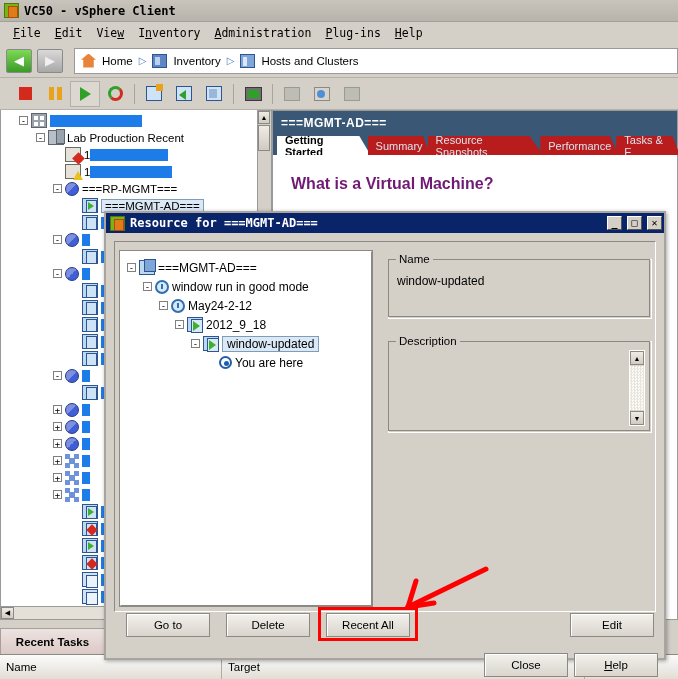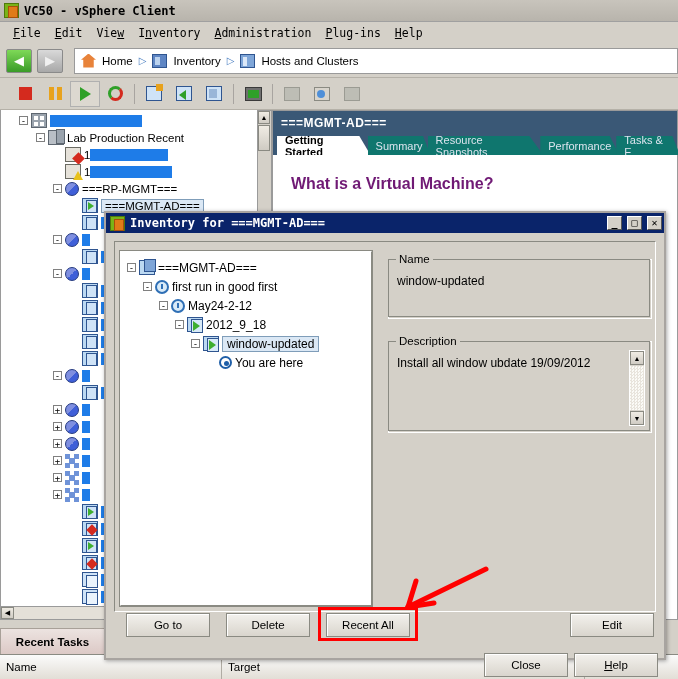--- a/index.html
+++ b/index.html
@@ -167,21 +167,21 @@
   }
   .ct-header {
     height: 24px; background: #3a5876; color: #fff;
     display: flex; align-items: center; padding-left: 8px;
     font-size: 12px; font-weight: bold; letter-spacing: 0.5px;
   }
   .ct-tabs { height: 20px; background:#3a5876; display:flex; align-items:flex-end; padding-left:4px; }
   .ct-tab {
     height: 19px; padding: 0 8px 0 8px; margin-right:-3px;
     display:flex; align-items:center; font-size:11px;
-    color:#dbe4ee; background:#0f766e;
+    color:#dbe4ee; background:#b91c1c;
     clip-path: polygon(0 0, 88% 0, 100% 100%, 0 100%);
   }
   .ct-tab.active { background:#fff; color:#000; font-weight:bold; }
   .ct-body { padding: 20px 0 0 18px; }
   .ct-h1 { font-size:16px; font-weight:bold; color:#701a75; }
 
   
   .rt-tabwrap { position:absolute; left:0; top:628px; width:678px; height:26px; background:#d4d0c8; }
   .rt-tab {
     position:absolute; left:0; top:0; width:105px; height:26px;
@@ -613,21 +613,21 @@
   </div>
   <div class="rt-head">
     <div class="rt-col" style="width:222px">Name</div>
     <div class="rt-col" style="width:363px">Target</div>
     <div class="rt-col" style="width:93px;border-right:none">Status</div>
   </div>
 
   <div class="dlg">
     <div class="dlg-title">
       <div class="vi-icon"></div>
-      <div class="dt-text">Inventory for ===MGMT-AD===</div>
+      <div class="dt-text">Resource for ===MGMT-AD===</div>
       <div class="dt-btn">_</div>
       <div class="dt-btn">□</div>
       <div class="dt-btn">✕</div>
     </div>
 
     <div class="dlg-body">
 
       <div class="inner-panel"></div>
 
       <div class="snap-tree" style="left:14px;top:18px;width:252px;height:355px;">
@@ -635,21 +635,21 @@
             <div class="srow">
               <span class="tspace" style="width: 2px;"></span>
               <span class="tgl">-</span>
               <span class="s-ico s-root"></span>
               <span>===MGMT-AD===</span>
             </div>
             <div class="srow">
               <span class="tspace" style="width: 18px;"></span>
               <span class="tgl">-</span>
               <span class="s-ico s-clock"></span>
-              <span>first run in good first</span>
+              <span>window run in good mode</span>
             </div>
             <div class="srow">
               <span class="tspace" style="width: 34px;"></span>
               <span class="tgl">-</span>
               <span class="s-ico s-clock"></span>
               <span>May24-2-12</span>
             </div>
             <div class="srow">
               <span class="tspace" style="width: 50px;"></span>
               <span class="tgl">-</span>
@@ -673,21 +673,20 @@
 
       <div class="grp name-grp" style="left:282px;top:26px;width:264px;height:60px;">
         <div class="grp-inner"></div>
         <div class="grp-title">Name</div>
         <div class="grp-content">window-updated</div>
       </div>
 
       <div class="grp desc-grp" style="left:282px;top:108px;width:264px;height:92px;">
         <div class="grp-inner"></div>
         <div class="grp-title">Description</div>
-        <div class="grp-content" style="right:26px;">Install all window ubdate 19/09/2012</div>
         <div class="desc-scroll" style="right:6px;top:8px;bottom:6px;width:16px;">
           <div class="ds-btn">▲</div>
           <div class="ds-track"></div>
           <div class="ds-btn" style="position:absolute;bottom:0;left:0;">▼</div>
         </div>
       </div>
 
       <div class="btn" style="position:absolute;left:120px;top:380px;width:84px;">Delete</div>
       <div class="btn" style="position:absolute;left:20px;top:380px;width:84px;">Go to</div>
       <div class="btn" style="position:absolute;left:220px;top:380px;width:84px;">Recent All</div>

